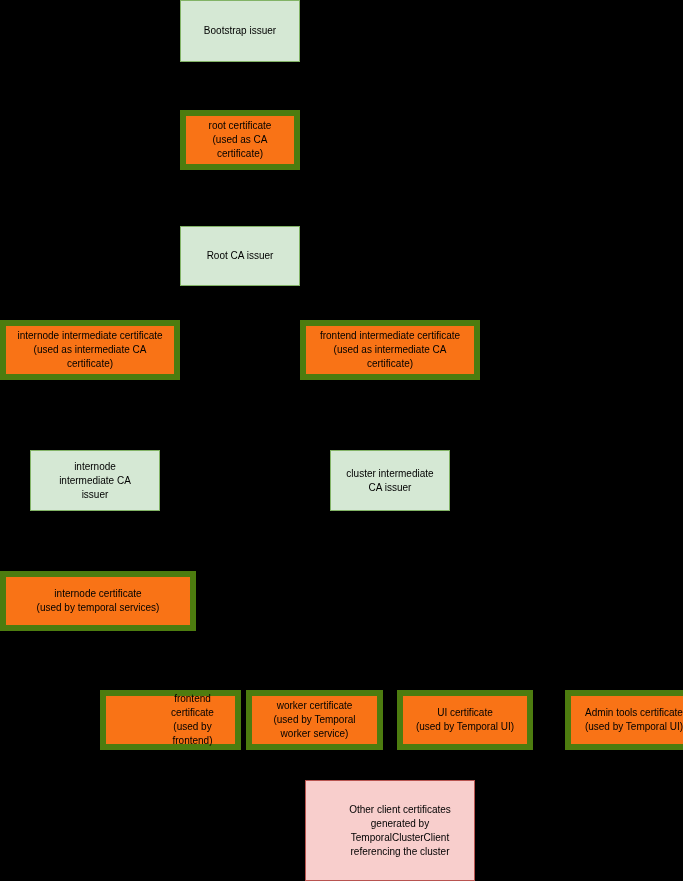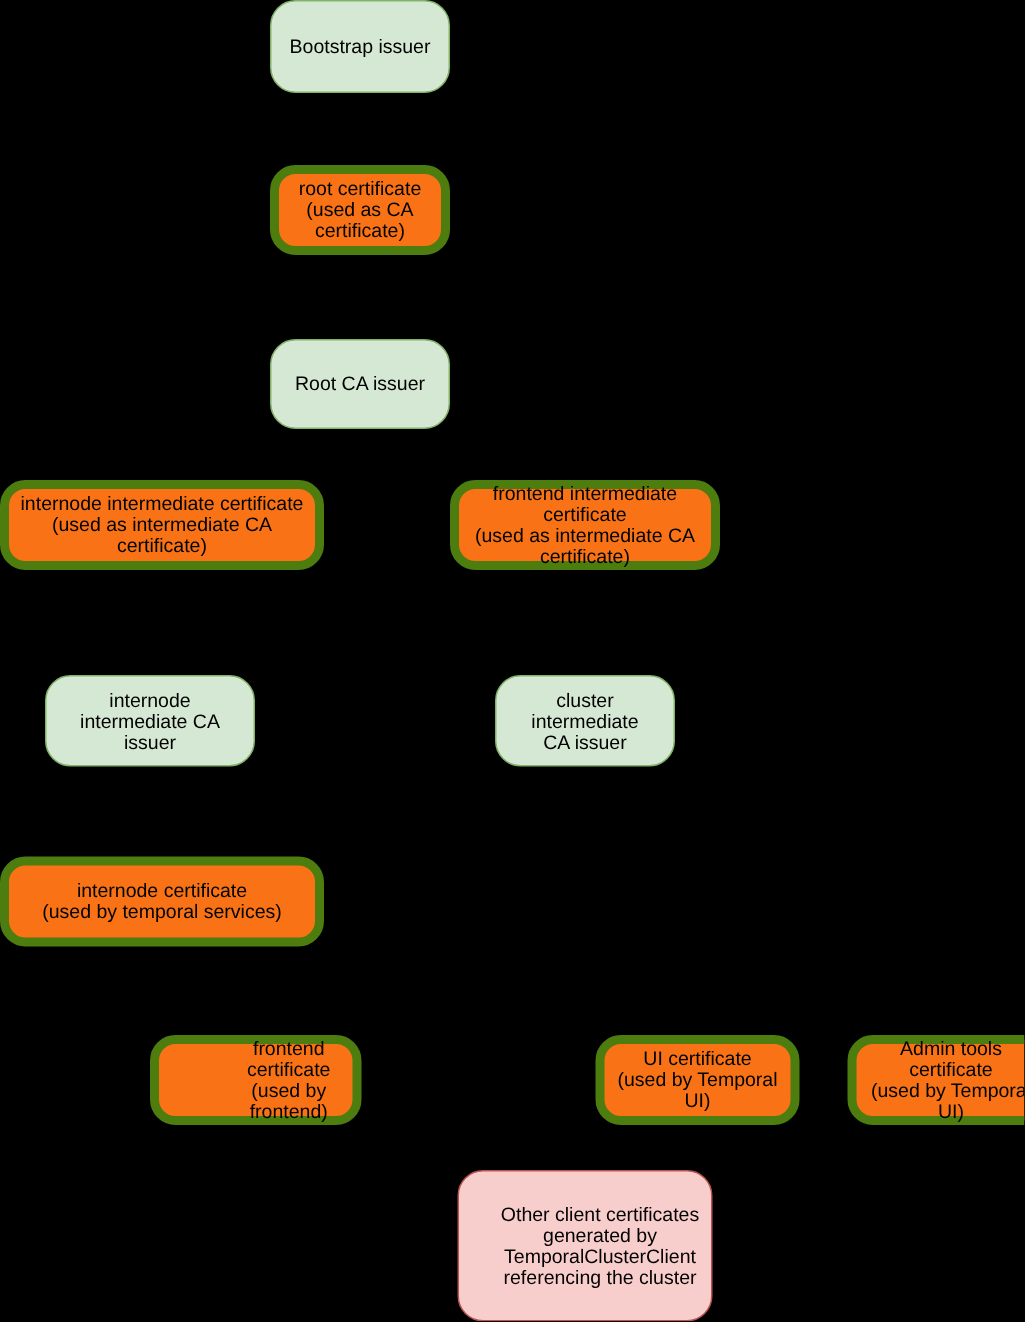--- a/index.html
+++ b/index.html
@@ -15,26 +15,25 @@
     overflow: hidden;
     font-family: "Liberation Sans", sans-serif;
   }
   .node {
     position: absolute;
     box-sizing: border-box;
     display: flex;
     align-items: center;
     justify-content: center;
     text-align: center;
-    font-size: 13px;
+    font-size: 10px;
     line-height: 14px;
     color: #000000;
     padding: 2px 4px;
     white-space: pre-line;
-    border-radius: 17px;
   }
   .node-issuer {
     background: #d5e8d4;
     border: 1px solid #82b366;
   }
   .node-cert {
     background: #f97316;
     border: 6px solid #4d7c0f;
   }
   .node-other {
@@ -77,35 +76,38 @@
     <div class="edge edge-h" style="top: 601px; left: 390px; width: 224px;"></div>
     <div class="edge edge-v" style="left: 614px; top: 601px; height: 89px;"></div>
     <div class="edge edge-v" style="left: 315px; top: 750px; height: 15px;"></div>
     <div class="edge edge-h" style="top: 765px; left: 315px; width: 75px;"></div>
     <div class="edge edge-v" style="left: 390px; top: 765px; height: 15px;"></div>
     <div class="node node-issuer" style="left: 180px; top: 0px; width: 120px; height: 62px;"><span>Bootstrap issuer</span></div>
     <div class="node node-cert" style="left: 180px; top: 110px; width: 120px; height: 60px;"><span>root certificate
 (used as CA
 certificate)</span></div>
     <div class="node node-issuer" style="left: 180px; top: 210px; width: 120px; height: 60px; margin-top: 16px;"><span>Root CA issuer</span></div>
-    <div class="node node-cert" style="left: 0px; top: 320px; width: 216px; height: 60px;"><span>internode intermediate certificate
+    <div class="node node-cert" style="left: 0px; top: 320px; width: 180px; height: 60px;"><span>internode intermediate certificate
 (used as intermediate CA
 certificate)</span></div>
     <div class="node node-cert" style="left: 300px; top: 320px; width: 180px; height: 60px;"><span>frontend intermediate certificate
 (used as intermediate CA
 certificate)</span></div>
-    <div class="node node-issuer" style="left: 30px; top: 450px; width: 140px; height: 61px;"><span>internode
+    <div class="node node-issuer" style="left: 30px; top: 450px; width: 130px; height: 61px;"><span>internode
 intermediate CA
 issuer</span></div>
     <div class="node node-issuer" style="left: 330px; top: 450px; width: 120px; height: 61px;"><span>cluster intermediate
 CA issuer</span></div>
-    <div class="node node-cert" style="left: 0px; top: 571px; width: 216px; height: 60px;"><span>internode certificate
+    <div class="node node-cert" style="left: 0px; top: 571px; width: 196px; height: 60px;"><span>internode certificate
 (used by temporal services)</span></div>
     <div class="node node-cert" style="left: 100px; top: 690px; width: 141px; height: 60px; padding-left: 48px;"><span>frontend certificate
 (used by frontend)</span></div>
+    <div class="node node-cert" style="left: 246px; top: 690px; width: 137px; height: 60px;"><span>worker certificate
+(used by Temporal
+worker service)</span></div>
     <div class="node node-cert" style="left: 397px; top: 690px; width: 136px; height: 60px;"><span>UI certificate
 (used by Temporal UI)</span></div>
     <div class="node node-cert" style="left: 545px; top: 690px; width: 138px; height: 60px; margin-left: 20px;"><span>Admin tools certificate
 (used by Temporal UI)</span></div>
     <div class="node node-other" style="left: 305px; top: 780px; width: 170px; height: 101px;"><span>Other client certificates
 generated by
 TemporalClusterClient
 referencing the cluster</span></div>
   </div>
 

